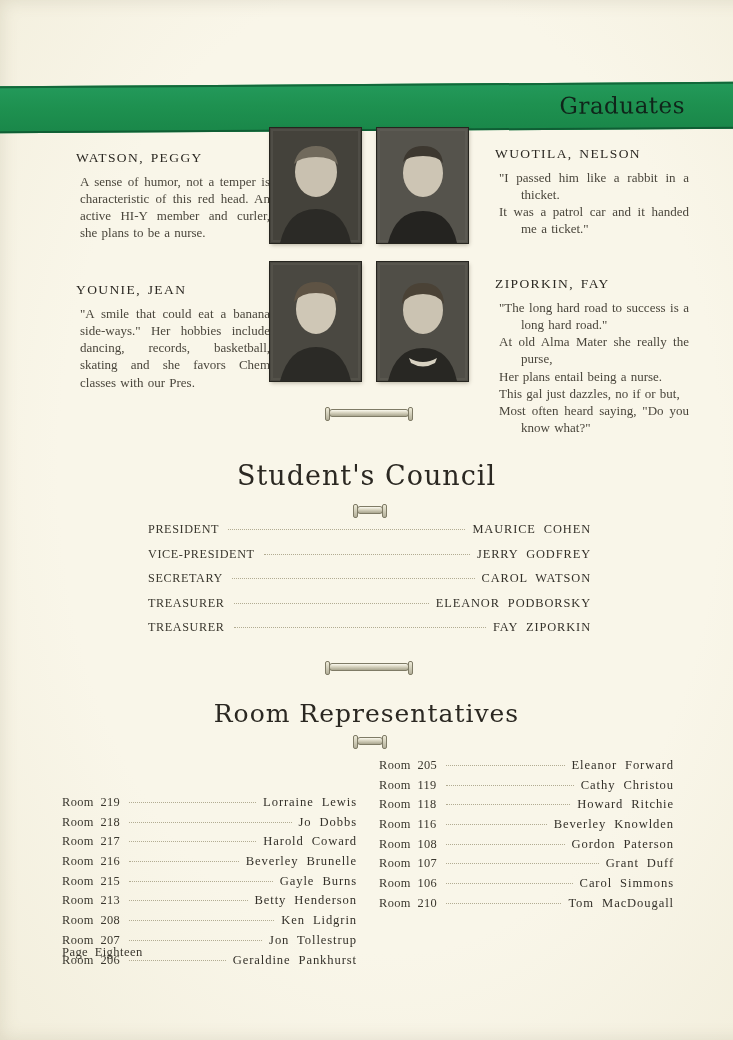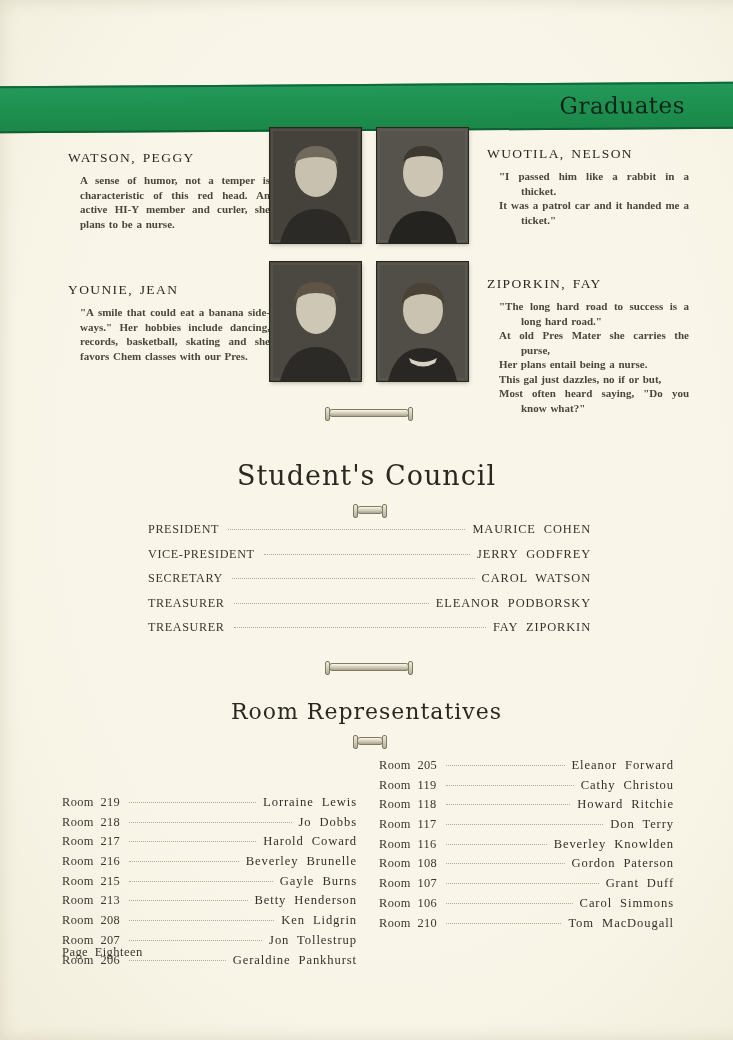--- a/index.html
+++ b/index.html
@@ -28,24 +28,24 @@
   }
   .banner-label{
     font-family:"DejaVu Serif", serif;
     font-size:23px;color:#10241a;
     letter-spacing:0.5px;
     padding-right:52px;line-height:1;
   }
   
   .bio{position:absolute;width:202px;}
   .sname{
-    margin:0 0 7px 0;font-size:13.5px;font-weight:normal;
+    margin:0 0 7px 8px;font-size:13.5px;font-weight:normal;
     letter-spacing:1.4px;color:#2b2822;word-spacing:2px;
   }
-  .btext{font-size:11px;line-height:1.32;color:#4a463c;padding-left:12px;word-spacing:1px;font-weight:bold;}
+  .btext{font-size:13px;line-height:1.32;color:#4a463c;padding-left:12px;word-spacing:1px;}
   .just{text-align:justify;margin:0;}
   .hang{padding-left:22px;text-indent:-22px;text-align:justify;}
   
   .photo{
     position:absolute;
     background:linear-gradient(160deg,#6d6b63 0%,#3b3a35 55%,#262521 100%);
     box-shadow:0 0 0 1px #26251f, 1px 2px 4px rgba(60,50,30,.35);
     overflow:hidden;
   }
   .photo svg{display:block;width:100%;height:100%;}
@@ -63,21 +63,21 @@
   }
   .rod::before{left:-2px;}
   .rod::after{right:-2px;}
   
   .sec-title{
     position:absolute;left:0;width:733px;text-align:center;
     font-family:"DejaVu Serif", serif;font-weight:normal;
     color:#2b2822;margin:0;
   }
   #council-title{top:460px;font-size:27px;letter-spacing:1px;}
-  #reps-title{top:699px;font-size:22px;letter-spacing:1px;}
+  #reps-title{top:699px;font-size:25px;letter-spacing:1px;}
   
   .lrow{display:flex;align-items:baseline;}
   .leader{
     flex:1;border-bottom:1.6px dotted #b2ac92;
     position:relative;top:-3px;margin:0 7px 0 9px;min-width:20px;
   }
   .council-list{position:absolute;left:148px;top:522px;width:443px;}
   .council-list .lrow{height:24.6px;}
   .office{font-size:12.2px;letter-spacing:0.6px;color:#3a372e;white-space:nowrap;}
   .pname{font-size:12.4px;letter-spacing:0.9px;word-spacing:4px;color:#34312a;white-space:nowrap;}
@@ -117,21 +117,21 @@
 
   <section class="bio" style="left:68px;top:282px;">
     <h3 class="sname">YOUNIE, JEAN</h3>
     <p class="btext just">"A smile that could eat a banana side-ways." Her hobbies include dancing, records, basketball, skating and she favors Chem classes with our Pres.</p>
   </section>
 
   <section class="bio" style="left:487px;top:276px;">
     <h3 class="sname">ZIPORKIN, FAY</h3>
     <div class="btext">
       <div class="hang">"The long hard road to success is a long hard road."</div>
-      <div class="hang">At old Pres Mater she carries the purse,</div>
+      <div class="hang">At old Alma Mater she really the purse,</div>
       <div class="hang">Her plans entail being a nurse.</div>
       <div class="hang">This gal just dazzles, no if or but,</div>
       <div class="hang">Most often heard saying, "Do you know what?"</div>
     </div>
   </section>
 
   <div class="photo" style="left:270px;top:128px;width:91px;height:115px;">
     <svg viewBox="0 0 91 115" aria-hidden="true">
       <rect width="91" height="115" fill="#44423b"></rect>
       <rect x="2" y="2" width="87" height="111" fill="none" stroke="#595751" stroke-width="2" opacity="0.5"></rect>
@@ -271,25 +271,20 @@
       <span class="room">Room 119</span>
       <span class="leader"></span>
       <span class="pname">Cathy Christou</span>
     </div>
     <div class="lrow">
       <span class="room">Room 118</span>
       <span class="leader"></span>
       <span class="pname">Howard Ritchie</span>
     </div>
     <div class="lrow">
-      <span class="room">Room 117</span>
-      <span class="leader"></span>
-      <span class="pname">Don Terry</span>
-    </div>
-    <div class="lrow">
       <span class="room">Room 116</span>
       <span class="leader"></span>
       <span class="pname">Beverley Knowlden</span>
     </div>
     <div class="lrow">
       <span class="room">Room 108</span>
       <span class="leader"></span>
       <span class="pname">Gordon Paterson</span>
     </div>
     <div class="lrow">

